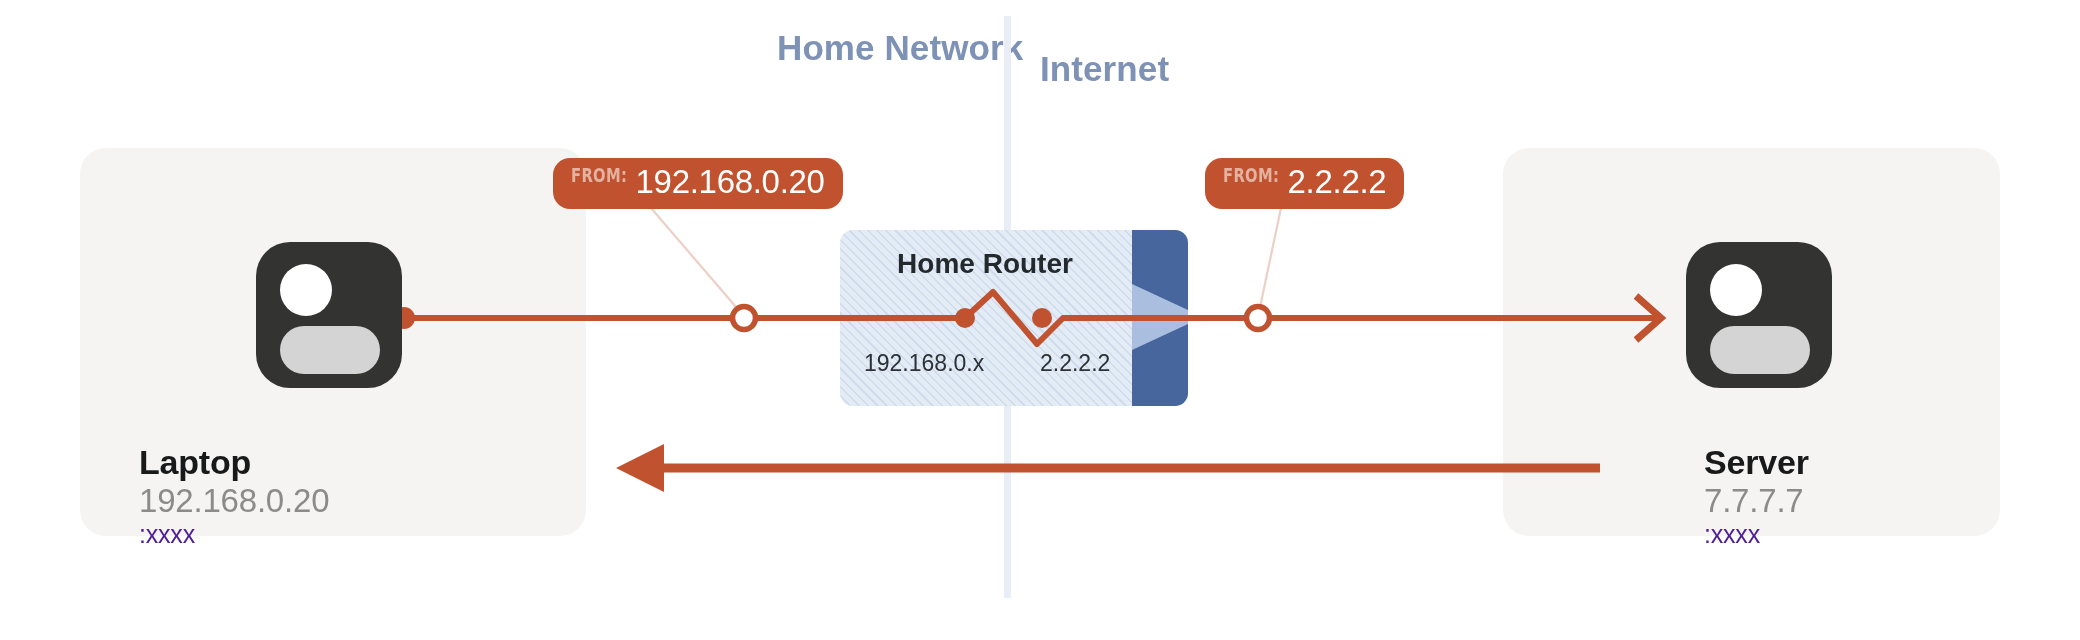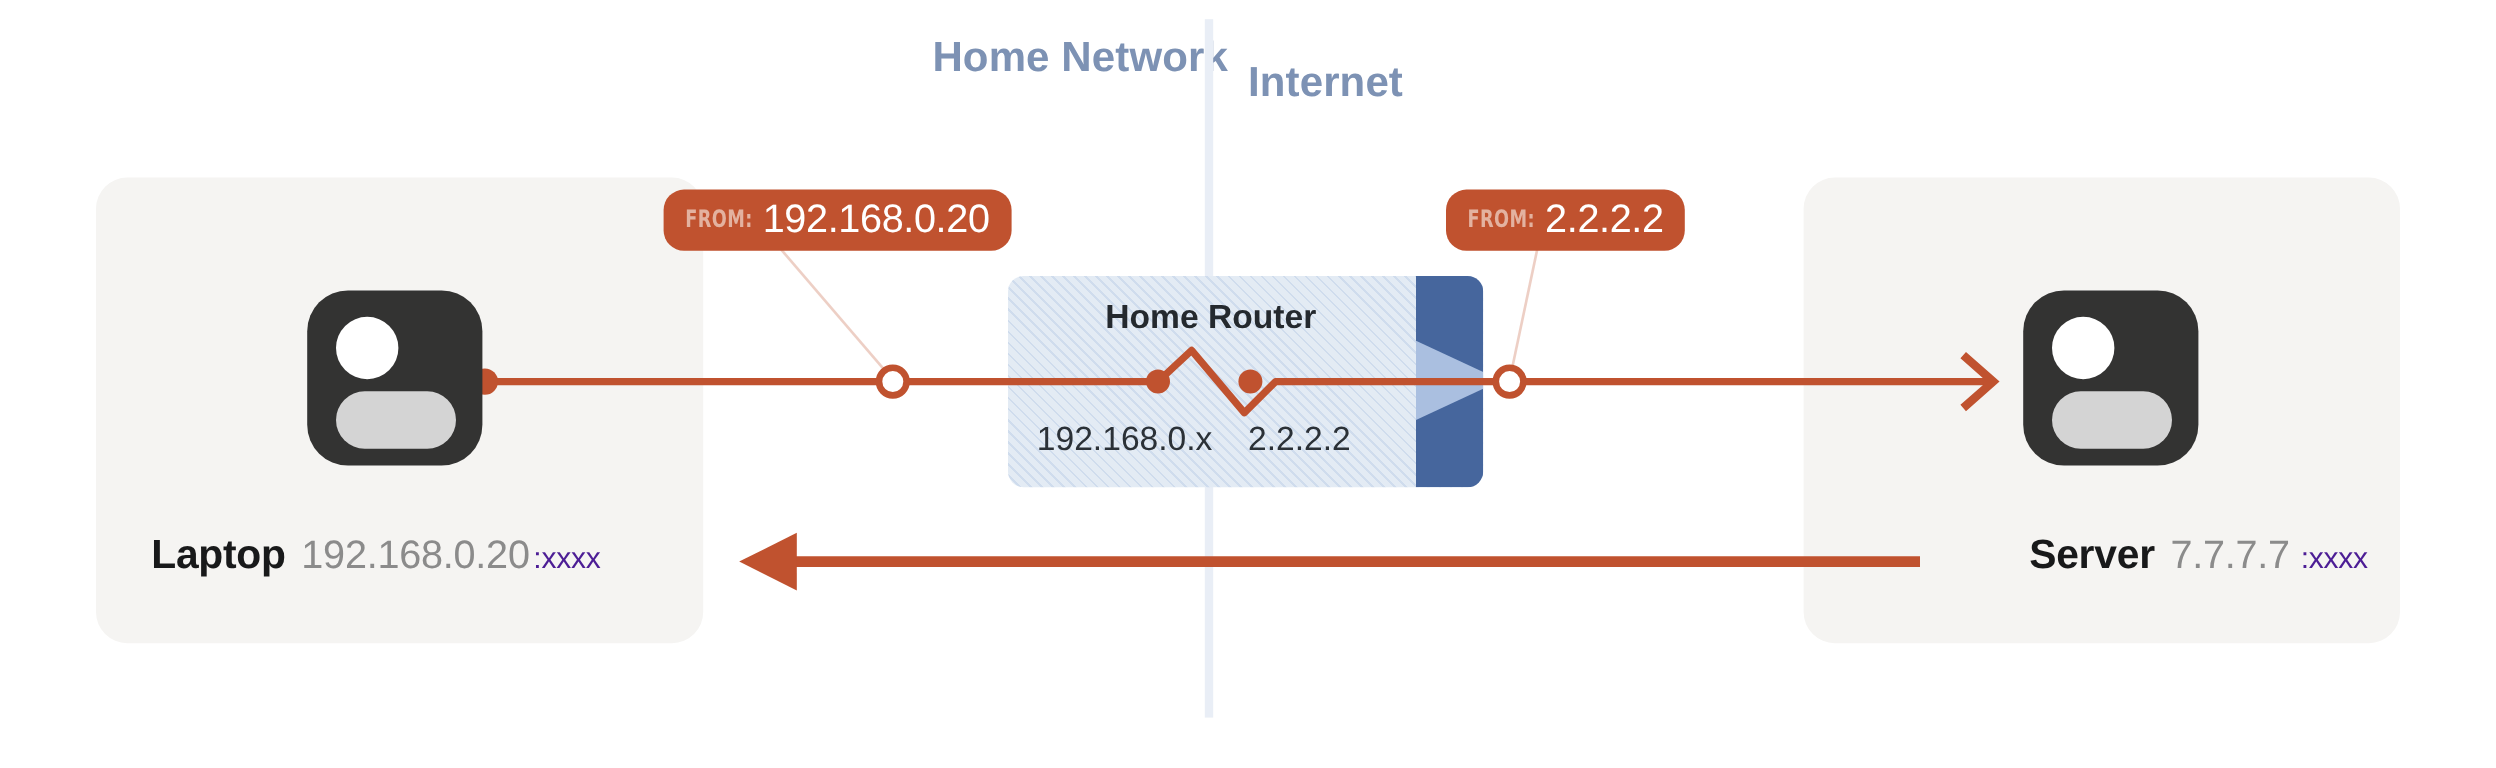--- a/index.html
+++ b/index.html
@@ -84,21 +84,21 @@
     height: 48px;
     background: #d4d4d4;
     border-radius: 24px;
   }
 
   
   #router-box {
     position: absolute;
     left: 840px;
     top: 230px;
-    width: 396px;
+    width: 348px;
     height: 176px;
     border-radius: 13px;
     overflow: hidden;
     z-index: 3;
     background:
       repeating-linear-gradient(45deg,
         #cfdced 0px, #cfdced 1.6px,
         #e3ebf4 1.6px, #e3ebf4 6.5px);
   }
   #router-box .title {
@@ -107,21 +107,21 @@
     top: 18px;
     text-align: center;
     font-size: 28px;
     font-weight: 700;
     color: #24292e;
     white-space: nowrap;
   }
   #router-box .iface {
     position: absolute;
     top: 120px;
-    font-size: 28px;
+    font-size: 23px;
     color: #2b3137;
     white-space: nowrap;
   }
   #router-box #iface-lan { left: 24px; }
   #router-box #iface-wan { left: 200px; }
   #router-box .blue-block {
     position: absolute;
     right: 0;
     top: 0;
     width: 56px;
@@ -143,21 +143,21 @@
     width: 2080px;
     height: 640px;
     z-index: 5;
     overflow: visible;
   }
 
   
   .from-badge {
     position: absolute;
     display: flex;
-    align-items: center;
+    align-items: flex-start;
     background: #c0522f;
     border-radius: 17px;
     padding: 5px 18px 8px 18px;
     z-index: 8;
     white-space: nowrap;
   }
   #badge-lan { left: 553px;  top: 158px; }
   #badge-wan { left: 1205px; top: 158px; }
   .from-badge .kw {
     font-family: "Liberation Sans Narrow", "DejaVu Sans Condensed", "Liberation Sans", sans-serif;
@@ -176,20 +176,21 @@
     letter-spacing: -0.3px;
   }
 
   
   .host-label {
     position: absolute;
     z-index: 7;
     white-space: nowrap;
     display: flex;
     align-items: baseline;
+    flex-direction: column;
   }
   #label-laptop { left: 126px;  top: 443px; }
   #label-server { left: 1643px; top: 443px; margin-left: 48px; }
   .host-label .name {
     font-size: 34px;
     font-weight: 700;
     color: #18191a;
     letter-spacing: -0.2px;
   }
   .host-label .addr {

